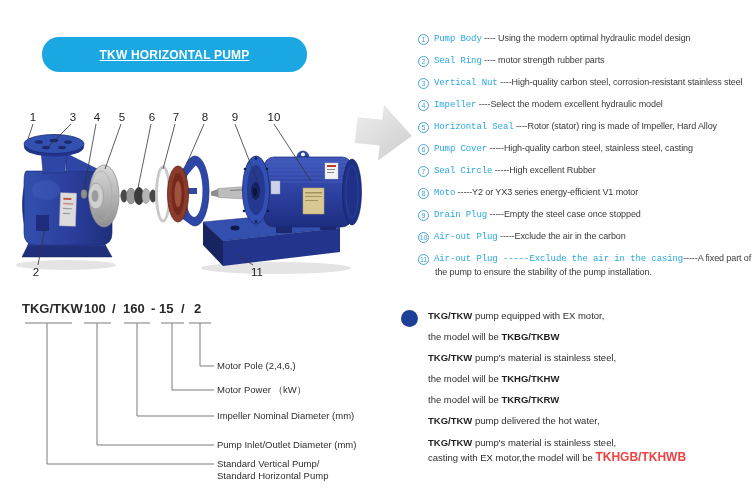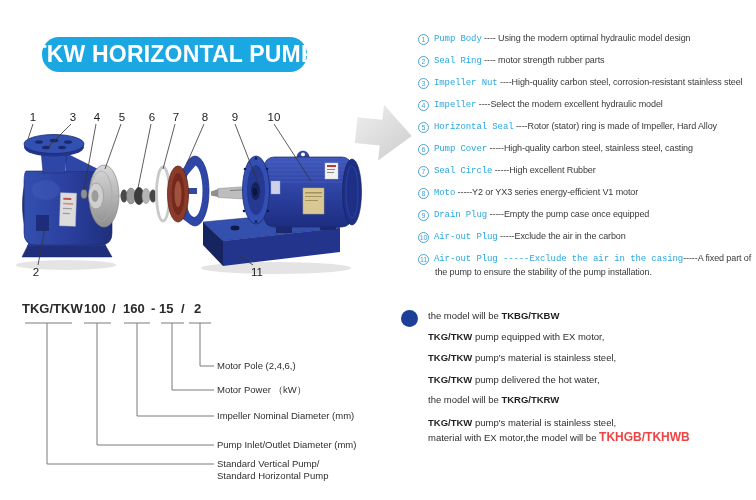--- a/index.html
+++ b/index.html
@@ -7,21 +7,21 @@
     position:relative;width:756px;height:500px;background:#ffffff;overflow:hidden;
     font-family:"Liberation Sans", sans-serif;color:#333;
   }
   
   .banner{
     position:absolute;left:42px;top:37px;width:265px;height:35px;
     background:#1ba7e1;border-radius:17px;
     display:flex;align-items:center;justify-content:center;
   }
   .banner span{
-    color:#ffffff;font-size:23px;font-weight:bold;letter-spacing:.2px;white-space:nowrap;
+    color:#ffffff;font-size:12px;font-weight:bold;letter-spacing:.2px;white-space:nowrap;text-decoration:underline;
   }
   
   .diagram-svg{position:absolute;left:8px;top:95px;}
   .model-svg{position:absolute;left:18px;top:296px;}
   
   .parts-list{
     position:absolute;left:418px;top:32px;width:336px;
     font-size:9px;letter-spacing:-0.1px;color:#3a3a3a;
   }
   .pl-item{
@@ -221,27 +221,27 @@
       <text x="28" y="181">2</text>
       <text x="249" y="181">11</text>
     </g>
 
     <polygon points="348,25 373,25 373,10 404,38 373,66 373,51 348,51" fill="url(#arrowGrad)" transform="rotate(6 376 38)"></polygon>
   </svg>
 
   <div class="parts-list">
     <div class="pl-item"><span class="pl-num">1</span><span class="pl-name">Pump Body</span><span class="pl-desc"> ---- Using the modern optimal hydraulic model design</span></div>
     <div class="pl-item"><span class="pl-num">2</span><span class="pl-name">Seal Ring</span><span class="pl-desc"> ---- motor strength rubber parts</span></div>
-    <div class="pl-item"><span class="pl-num">3</span><span class="pl-name">Impeller Nut</span><span class="pl-desc"> ----High-quality carbon steel, corrosion-resistant stainless steel</span></div>
+    <div class="pl-item"><span class="pl-num">3</span><span class="pl-name">Vertical Nut</span><span class="pl-desc"> ----High-quality carbon steel, corrosion-resistant stainless steel</span></div>
     <div class="pl-item"><span class="pl-num">4</span><span class="pl-name">Impeller</span><span class="pl-desc"> ----Select the modern excellent hydraulic model</span></div>
     <div class="pl-item"><span class="pl-num">5</span><span class="pl-name">Horizontal Seal</span><span class="pl-desc"> ----Rotor (stator) ring is made of Impeller, Hard Alloy</span></div>
     <div class="pl-item"><span class="pl-num">6</span><span class="pl-name">Pump Cover</span><span class="pl-desc"> -----High-quality carbon steel, stainless steel, casting</span></div>
     <div class="pl-item"><span class="pl-num">7</span><span class="pl-name">Seal Circle</span><span class="pl-desc"> -----High excellent Rubber</span></div>
     <div class="pl-item"><span class="pl-num">8</span><span class="pl-name">Moto</span><span class="pl-desc"> -----Y2 or YX3 series energy-efficient V1 motor</span></div>
-    <div class="pl-item"><span class="pl-num">9</span><span class="pl-name">Drain Plug</span><span class="pl-desc"> -----Empty the pump case once equipped</span></div>
+    <div class="pl-item"><span class="pl-num">9</span><span class="pl-name">Drain Plug</span><span class="pl-desc"> -----Empty the steel case once stopped</span></div>
     <div class="pl-item"><span class="pl-num">10</span><span class="pl-name">Air-out Plug</span><span class="pl-desc"> -----Exclude the air in the carbon</span></div>
     <div class="pl-item"><span class="pl-num">11</span><span class="pl-name">Air-out Plug -----Exclude the air in the casing</span><span class="pl-desc">-----A fixed part of the pump to ensure the stability of the pump installation.</span></div>
   </div>
 
   <svg class="model-svg" width="345" height="200" viewBox="0 0 345 200">
     <g font-size="13" font-weight="bold" fill="#2a2a2a">
       <text x="4" y="17">TKG/TKW</text>
       <text x="66" y="17">100</text>
       <text x="94" y="17">/</text>
       <text x="105" y="17">160</text>
@@ -268,29 +268,30 @@
       <text x="199" y="123">Impeller Nominal Diameter (mm)</text>
       <text x="199" y="152">Pump Inlet/Outlet Diameter (mm)</text>
       <text x="199" y="171">Standard Vertical Pump/</text>
       <text x="199" y="183">Standard Horizontal Pump</text>
     </g>
   </svg>
 
   <div class="note-bullet"></div>
   <div class="notes">
     <div class="note">
+      <div class="note-line"><span class="code">TKG/TKW</span><span> pump equipped with EX motor,</span></div>
       <div class="note-line"><span>the model will be </span><span class="model">TKBG/TKBW</span></div>
-      <div class="note-line"><span class="code">TKG/TKW</span><span> pump equipped with EX motor,</span></div>
     </div>
     <div class="note">
       <div class="note-line"><span class="code">TKG/TKW</span><span> pump's material is stainless steel,</span></div>
+      <div class="note-line"><span>the model will be </span><span class="model">TKHG/TKHW</span></div>
     </div>
     <div class="note">
+      <div class="note-line"><span>the model will be </span><span class="model">TKRG/TKRW</span></div>
       <div class="note-line"><span class="code">TKG/TKW</span><span> pump delivered the hot water,</span></div>
-      <div class="note-line"><span>the model will be </span><span class="model">TKRG/TKRW</span></div>
     </div>
     <div class="note note-last">
       <div class="note-line"><span class="code">TKG/TKW</span><span> pump's material is stainless steel,</span></div>
-      <div class="note-line"><span>material with EX motor,the model will be </span><span class="model-big">TKHGB/TKHWB</span></div>
+      <div class="note-line"><span>casting with EX motor,the model will be </span><span class="model-big">TKHGB/TKHWB</span></div>
     </div>
   </div>
 
 </div>
 
 </body></html>

